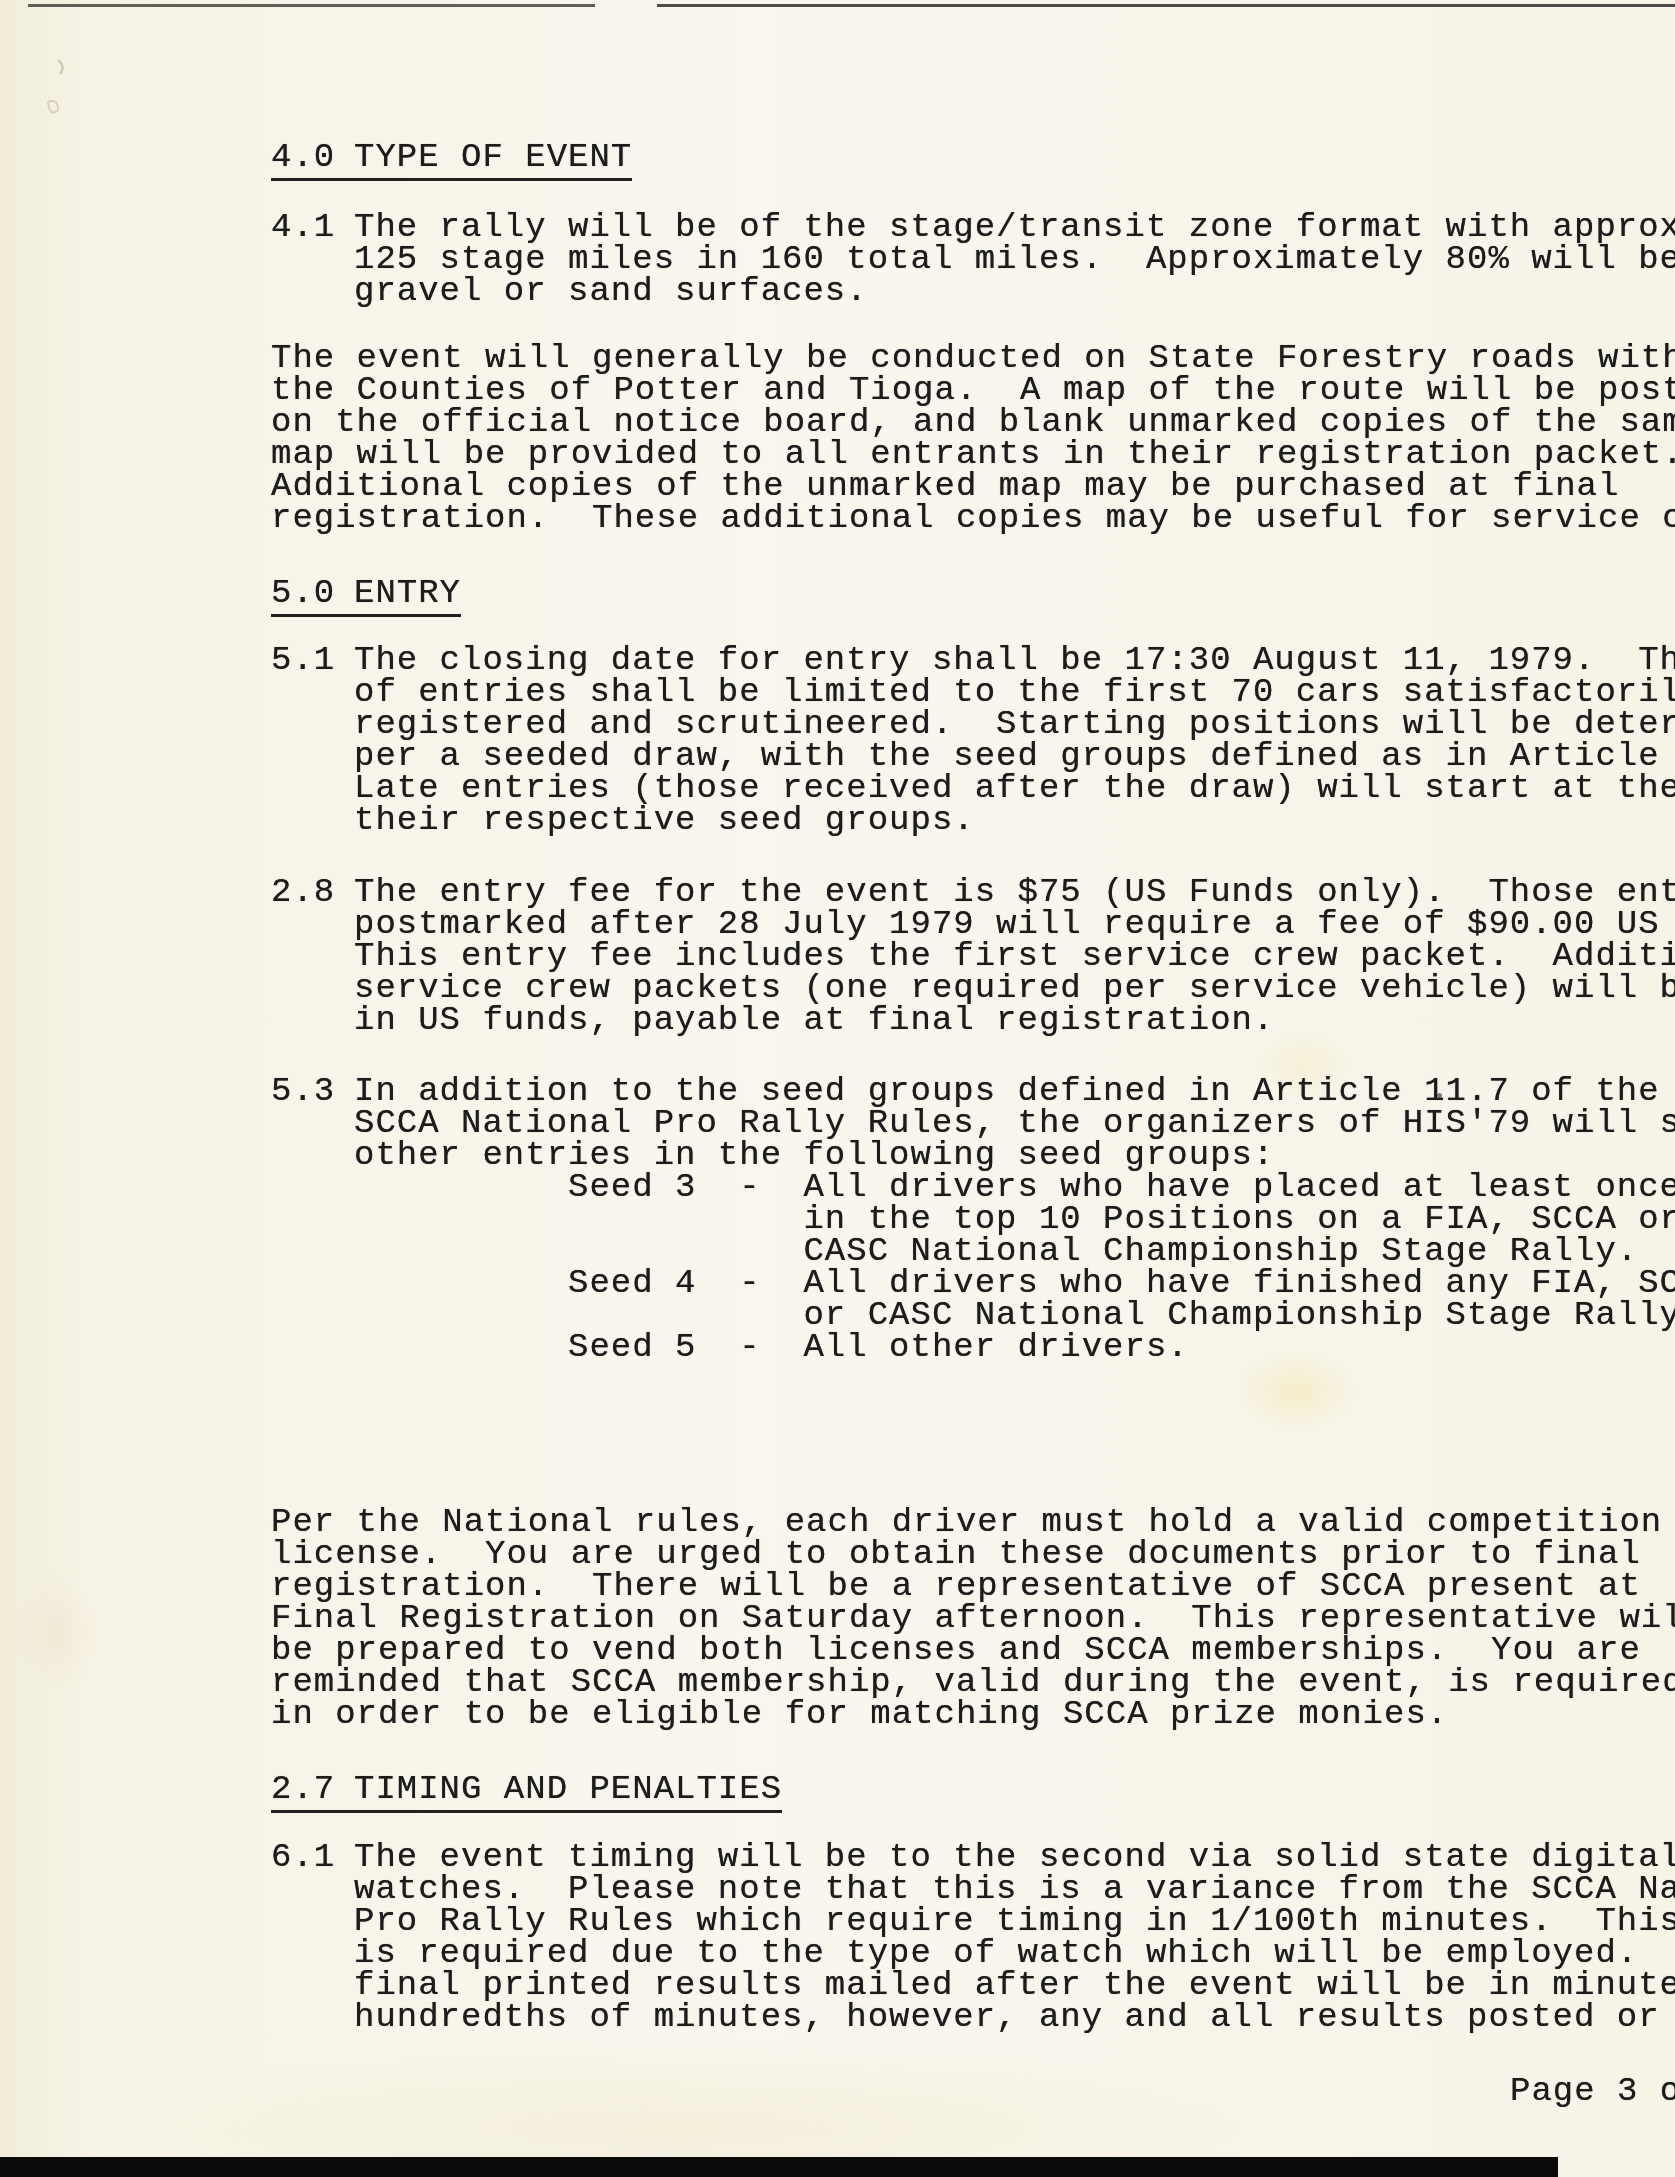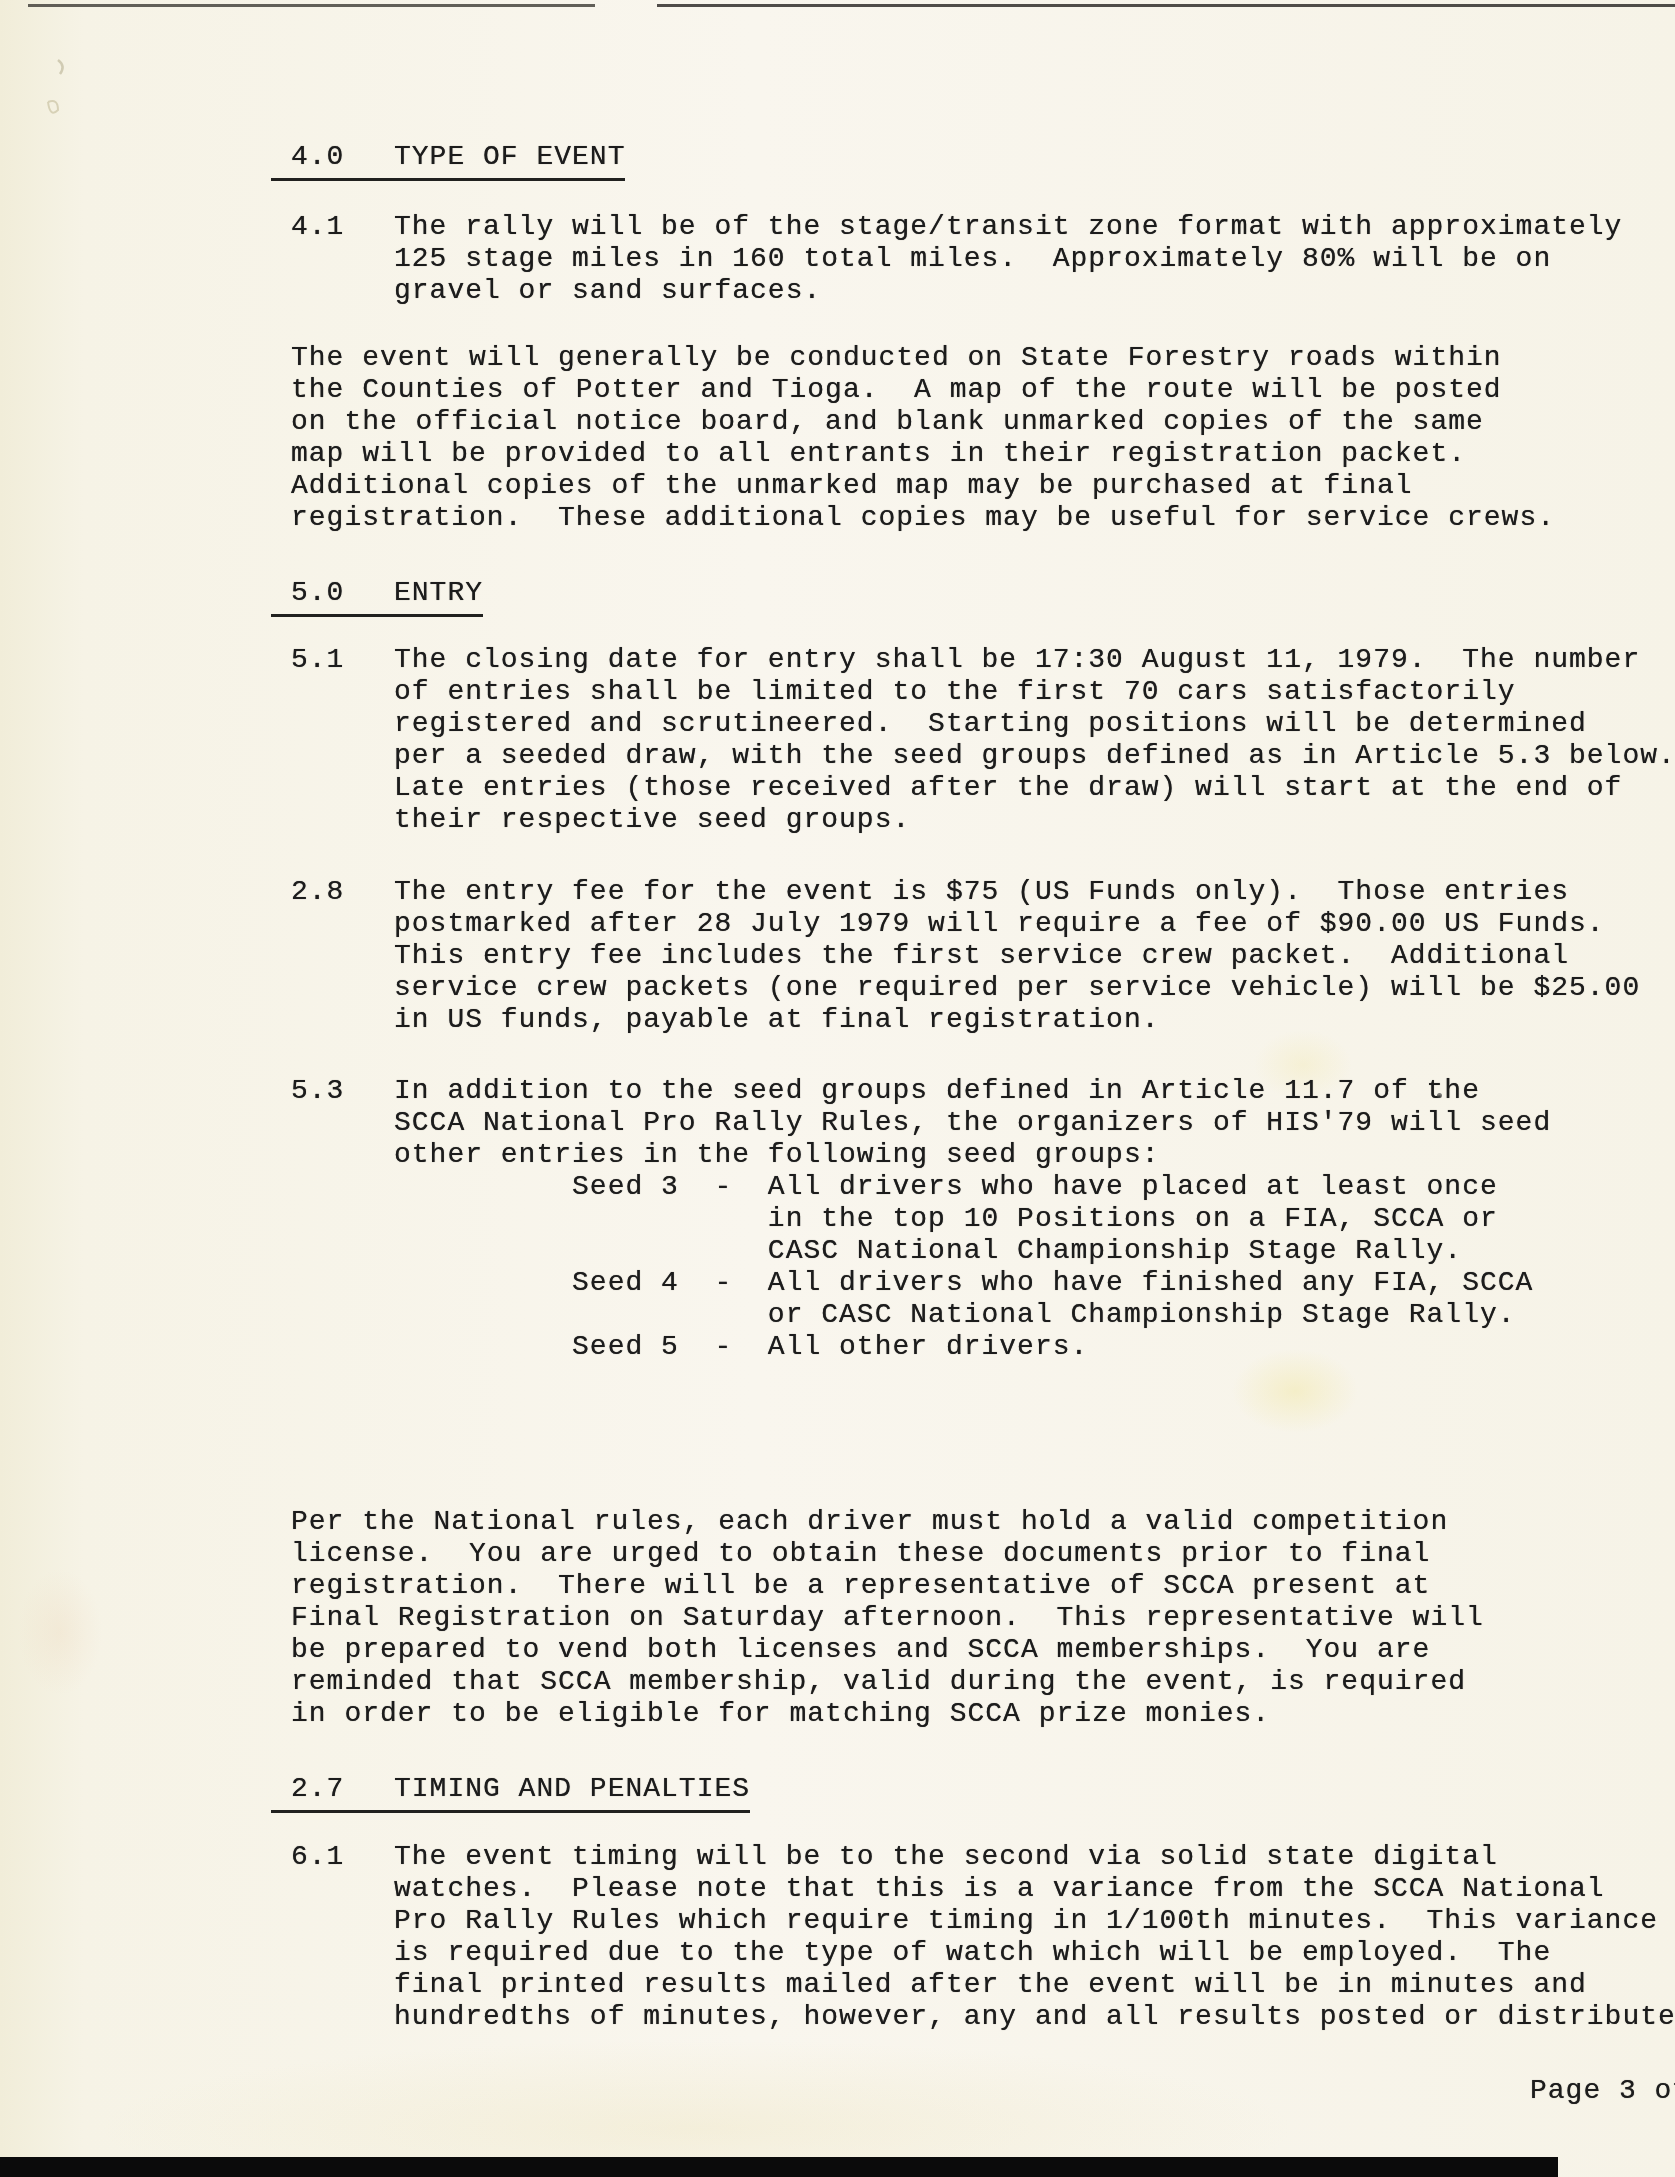--- a/index.html
+++ b/index.html
@@ -12,23 +12,22 @@
     position:absolute;inset:0;
     background:
       radial-gradient(90px 60px at 1295px 1391px, rgba(240,228,150,0.40), rgba(240,228,150,0) 70%),
       radial-gradient(70px 50px at 1303px 1065px, rgba(240,228,150,0.25), rgba(240,228,150,0) 70%),
       radial-gradient(60px 90px at 60px 1632px, rgba(235,210,180,0.25), rgba(235,210,180,0) 70%),
       radial-gradient(796px 119px at 697px 2129px, rgba(232,222,175,0.30), rgba(232,222,175,0) 75%),
       linear-gradient(90deg,#f1edd9 0%,#f6f3e6 5%,#f9f6ee 45%,#f6f3e7 100%);
     color:#1c1c1c;
   }
   .textline, .num, .title, .footer{
-    font-size:28px;line-height:32px;letter-spacing:1px;
+    font-size:34px;line-height:32px;letter-spacing:1px;
     text-shadow:0 0 0.7px rgba(25,25,25,0.8);
-    margin-left:20px;
   }
   .block{position:absolute;left:271px;}
   .clause{display:flex;}
   .clause .num{width:83px;flex:0 0 83px;white-space:pre;}
   .clause .body{white-space:pre;}
   .heading-row{display:inline-flex;border-bottom:3px solid #21211f;padding-bottom:5px;}
   .heading-row .num{width:83px;flex:0 0 83px;white-space:pre;}
   .heading-row .title{white-space:pre;}
   .footer{position:absolute;left:1510px;top:2075px;white-space:pre;}
   .scan-top-a{position:absolute;top:4px;left:28px;width:567px;height:3px;background:rgba(70,68,62,0.85);}

